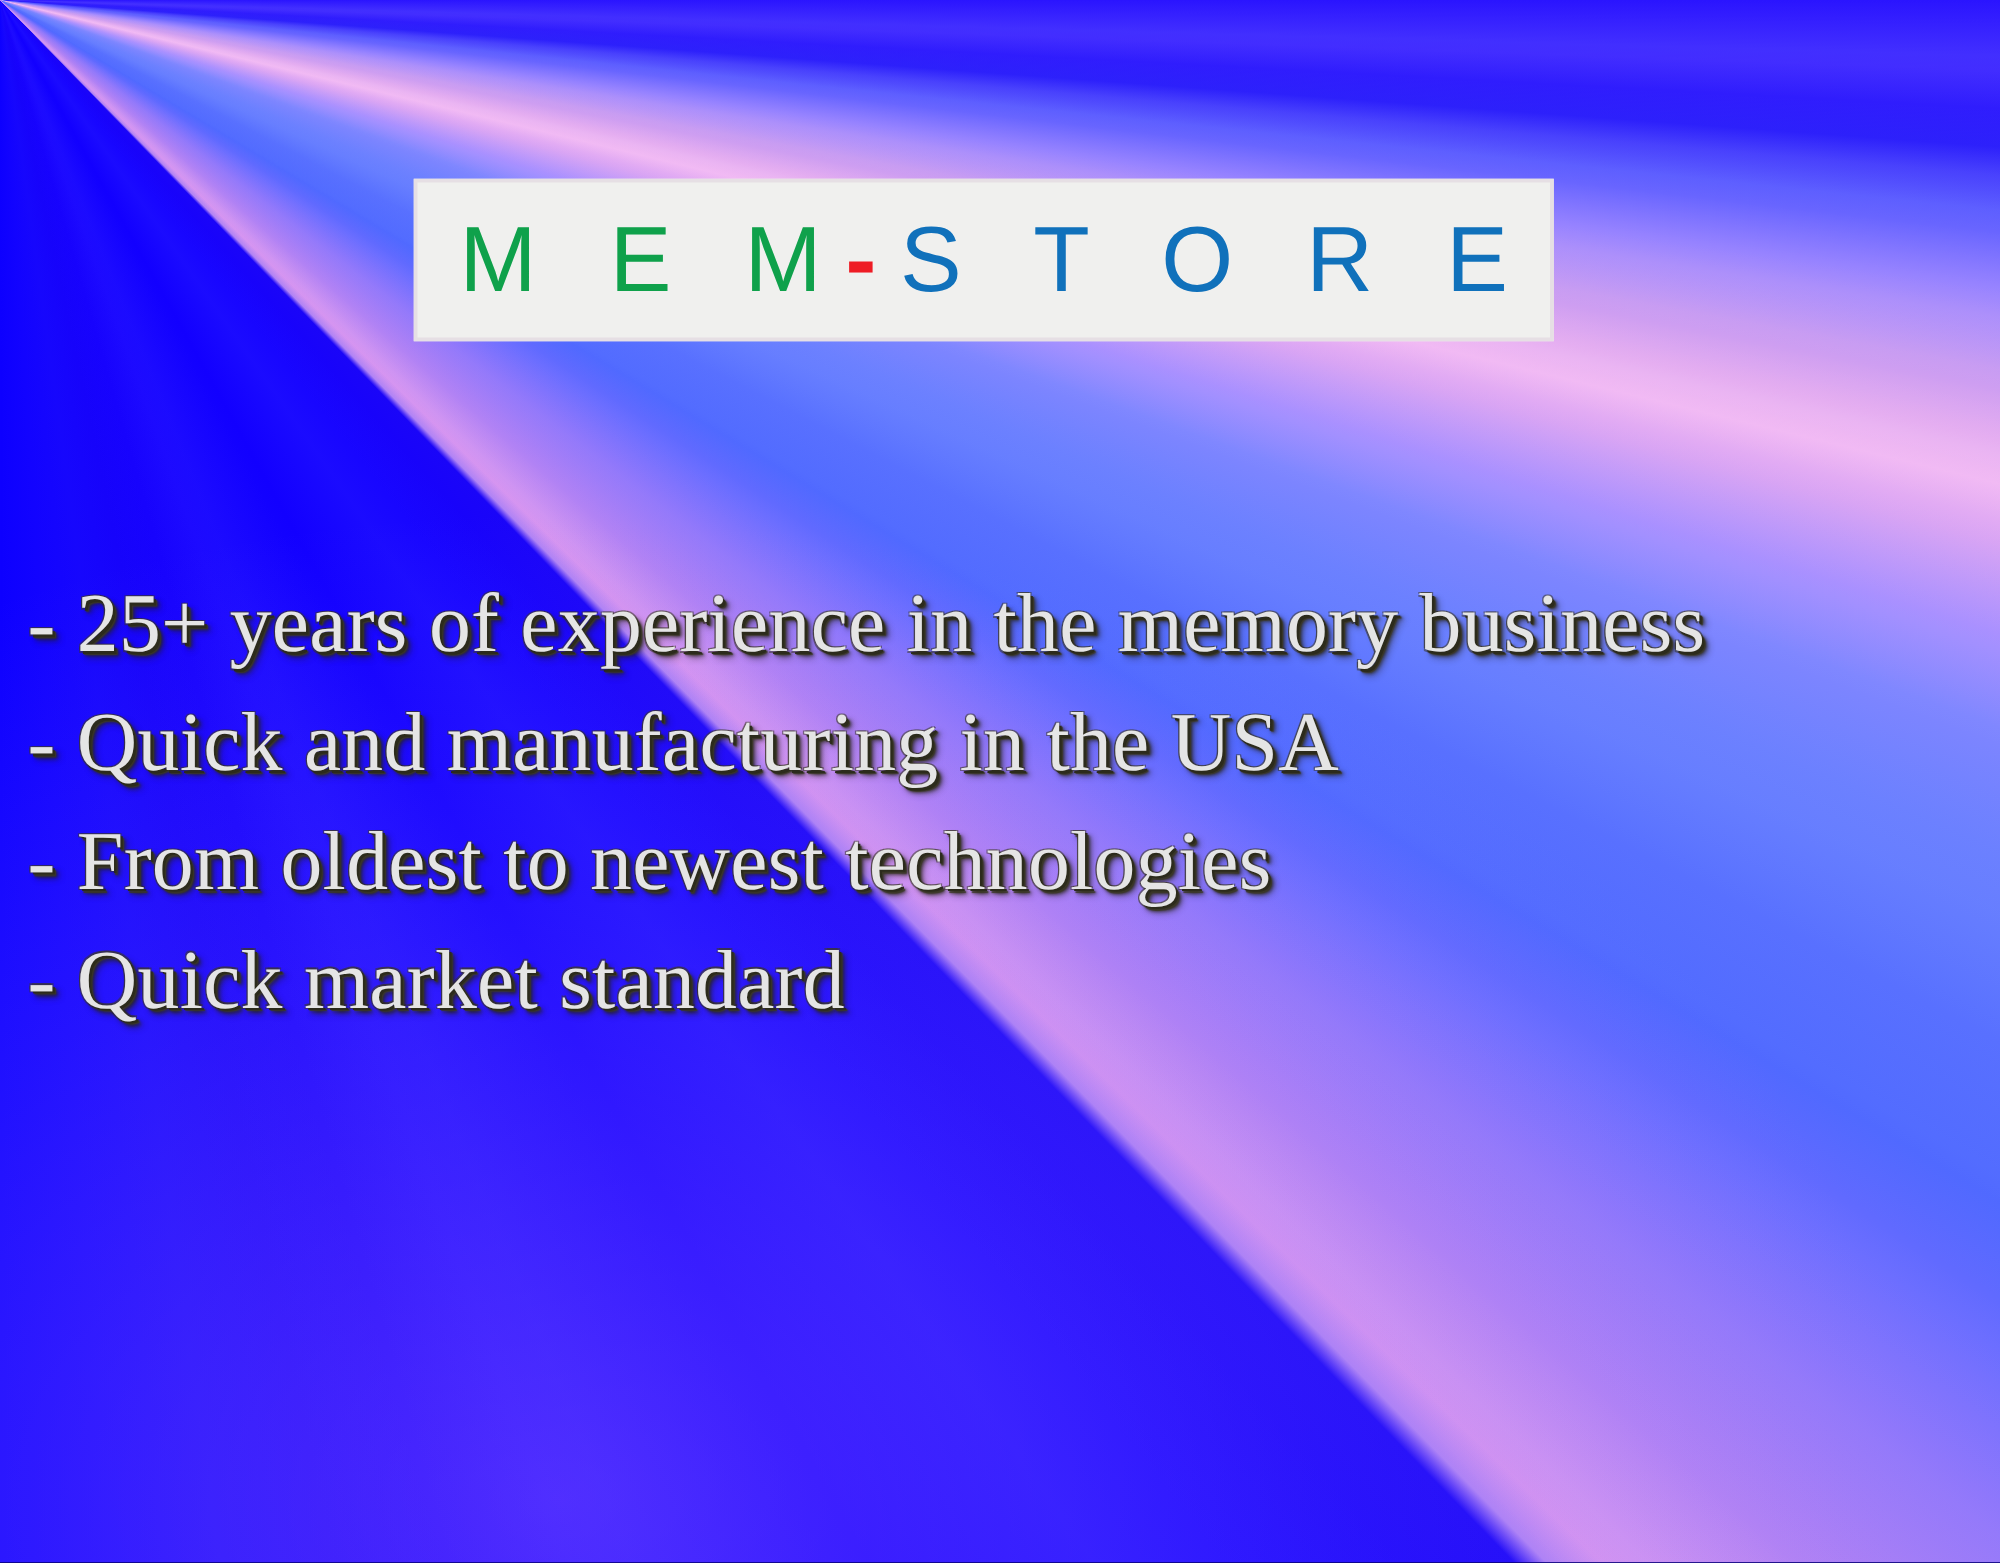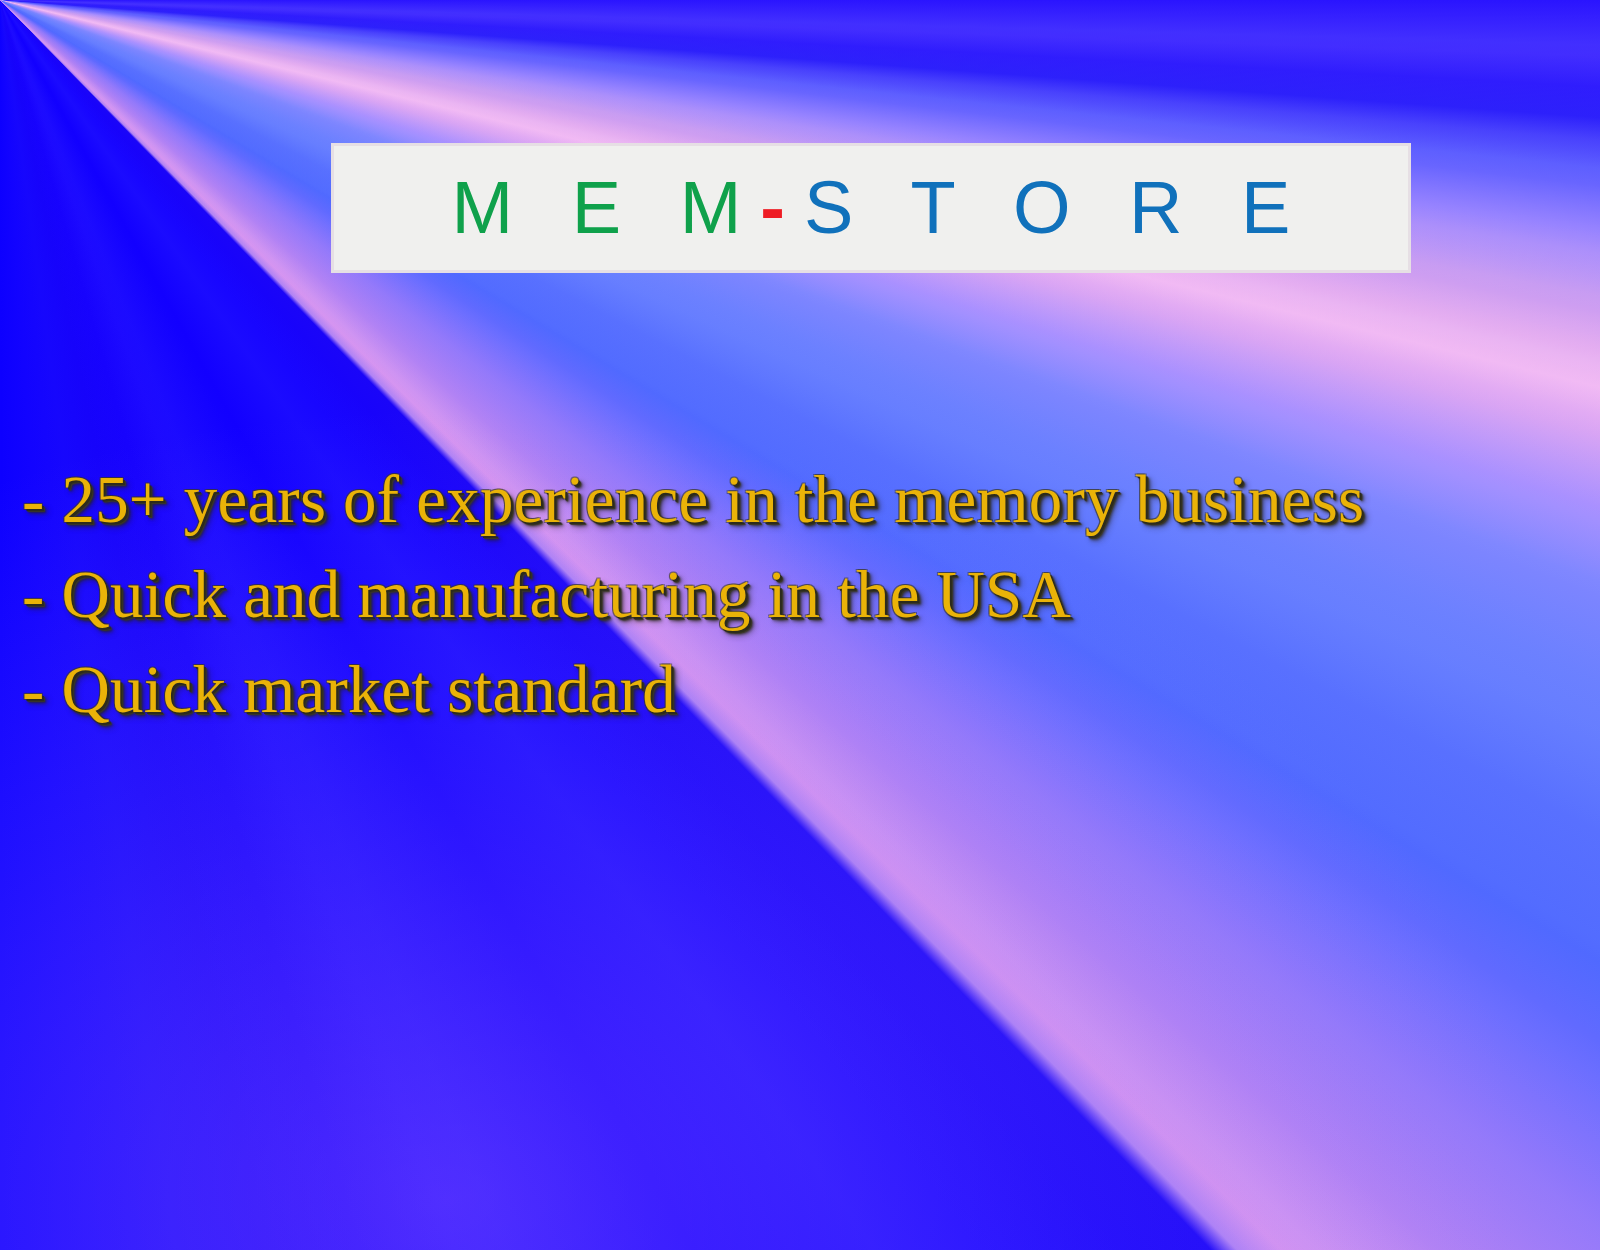--- a/index.html
+++ b/index.html
@@ -104,21 +104,21 @@
         rgba(150,120,255,0.14) 42%,
         rgba(0,0,0,0) 72%);
     pointer-events: none;
   }
 
   
   .logo-plate {
     position: absolute;
     left: 331px;
     top: 143px;
-    width: 1080px;
+    width: 912px;
     height: 130px;
     background: #f0f0ee;
     border: 3px solid #e6dfe4;
     box-sizing: border-box;
     display: flex;
     align-items: center;
     justify-content: center;
   }
 
   .logo-text {
@@ -139,21 +139,21 @@
     position: absolute;
     left: 22px;
     top: 452px;
     width: 1560px;
   }
 
   .bullet-line {
     font-family: "Liberation Serif", "DejaVu Serif", serif;
     font-size: 67px;
     line-height: 95px;
-    color: #eab308;
+    color: #e5e5e5;
     white-space: nowrap;
     letter-spacing: 0.2px;
     text-shadow:
        2px  2px 0 #2c2b1c,
        3px  3px 1px #3a3726,
        4px  4px 3px rgba(40,38,24,0.75),
        5px  5px 6px rgba(30,28,18,0.45),
       -1px -1px 0 rgba(60,56,38,0.55),
        1px -1px 0 rgba(60,56,38,0.55),
       -1px  1px 0 rgba(60,56,38,0.55);
@@ -171,16 +171,17 @@
 
   <div class="logo-plate">
     <div class="logo-text">
       <span class="logo-mem">M E M</span><span class="logo-dash">-</span><span class="logo-store">S T O R E</span>
     </div>
   </div>
 
   <div class="bullets">
     <div class="bullet-line">- 25+ years of experience in the memory business</div>
     <div class="bullet-line">- Quick and manufacturing in the USA</div>
+    <div class="bullet-line">- From oldest to newest technologies</div>
     <div class="bullet-line">- Quick market standard</div>
   </div>
 
 </div>
 
 </body></html>

